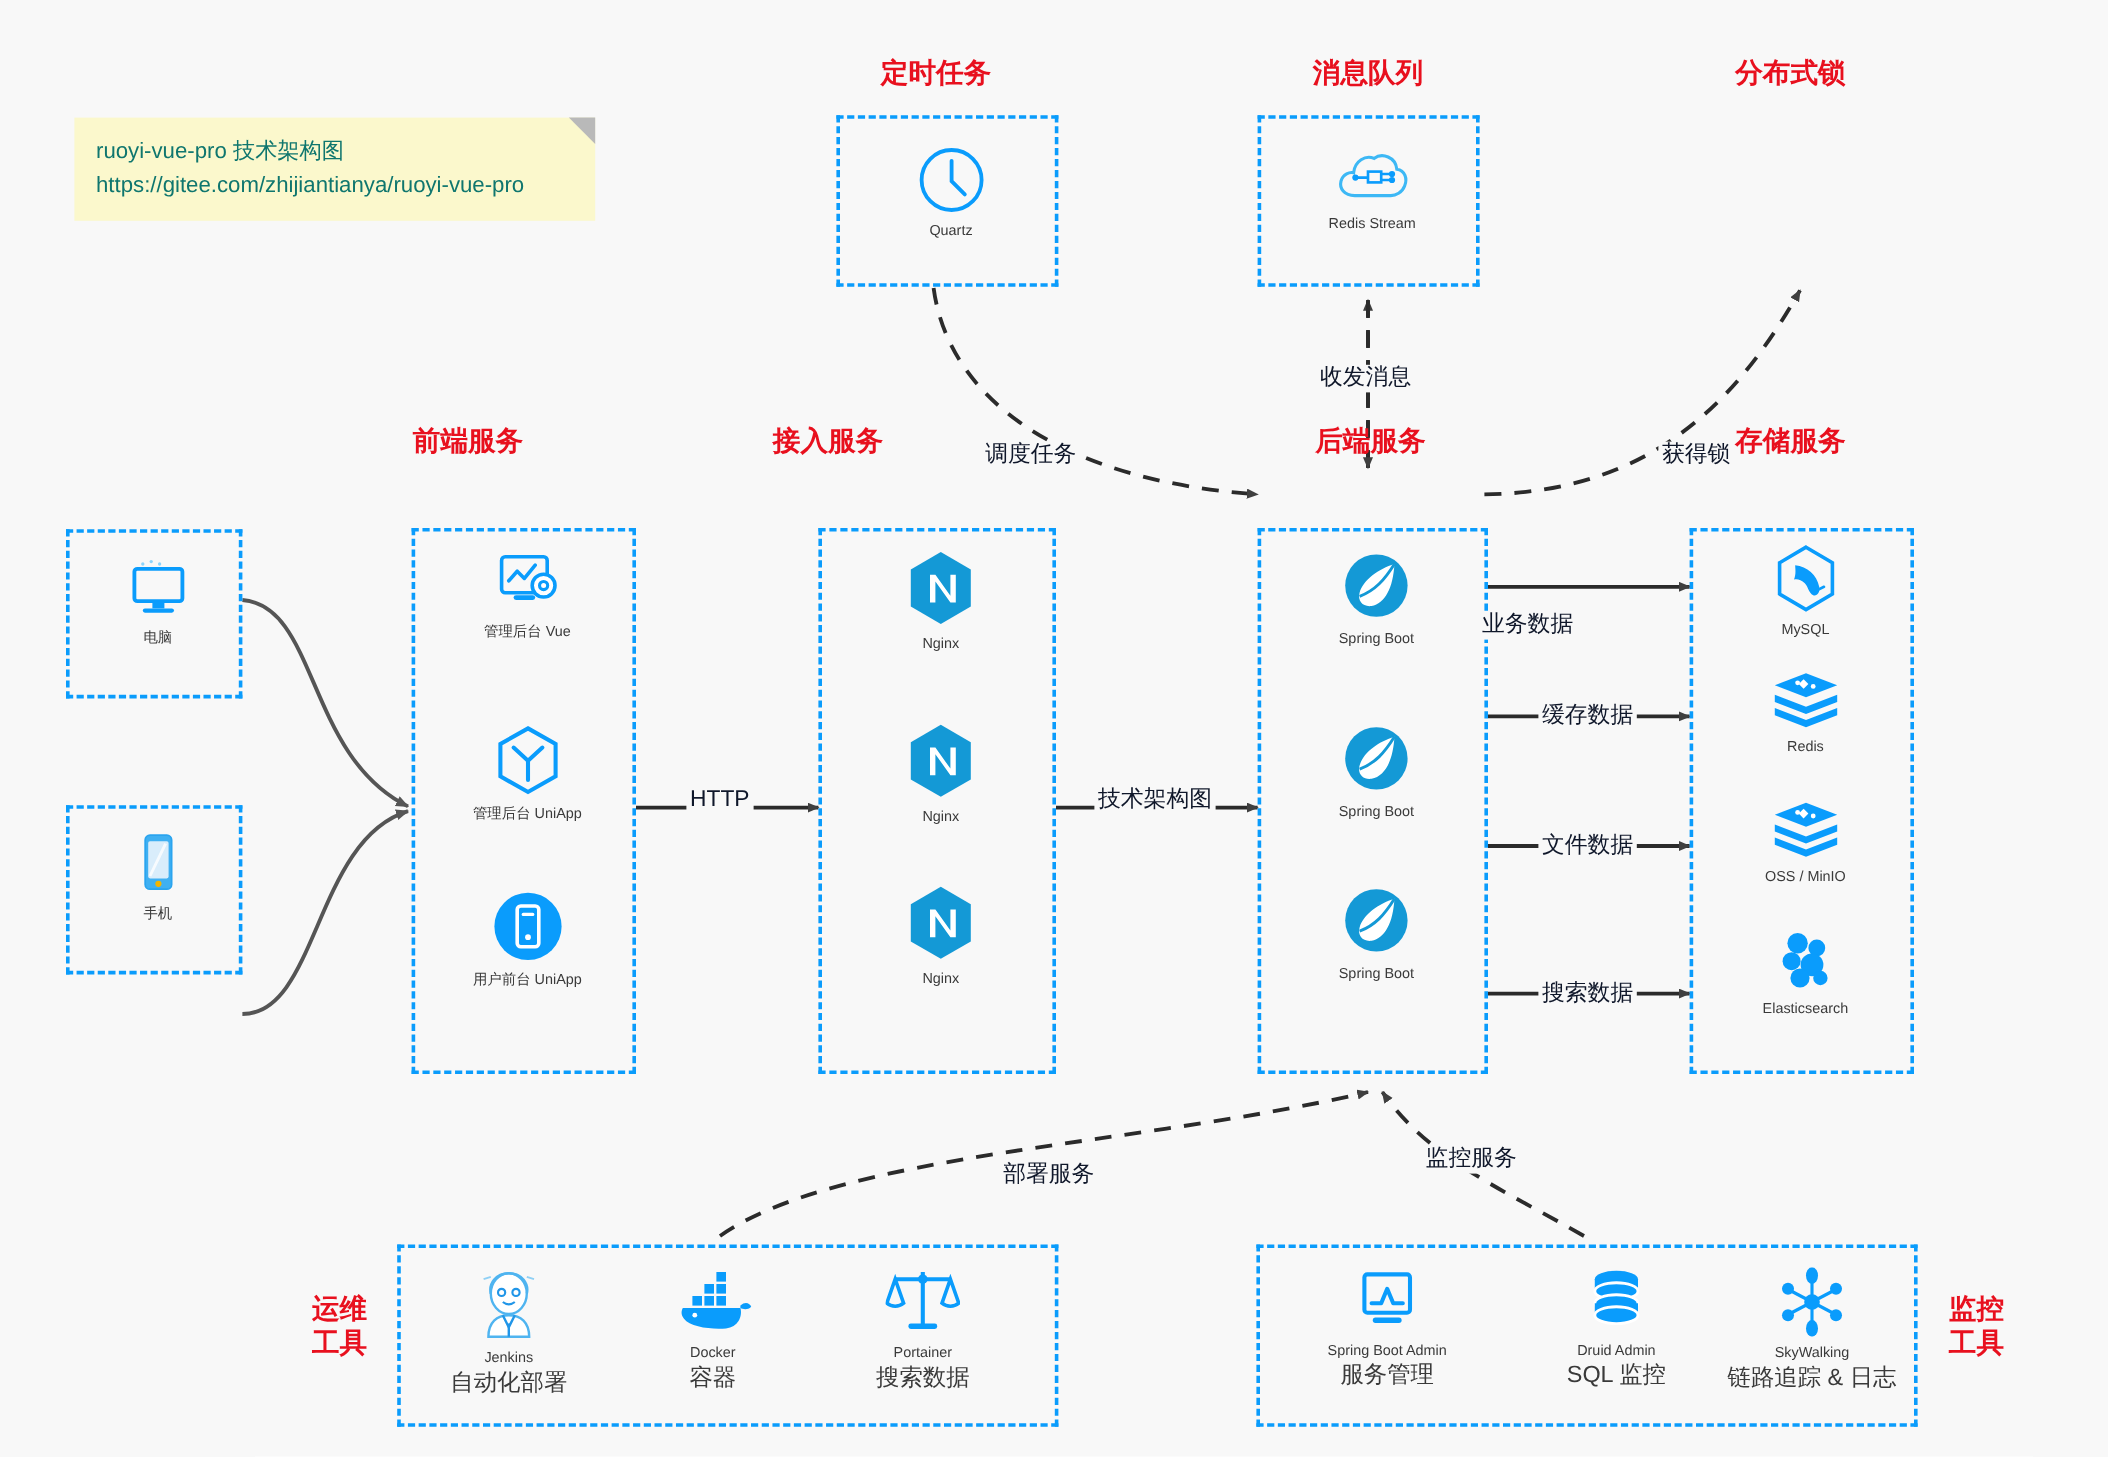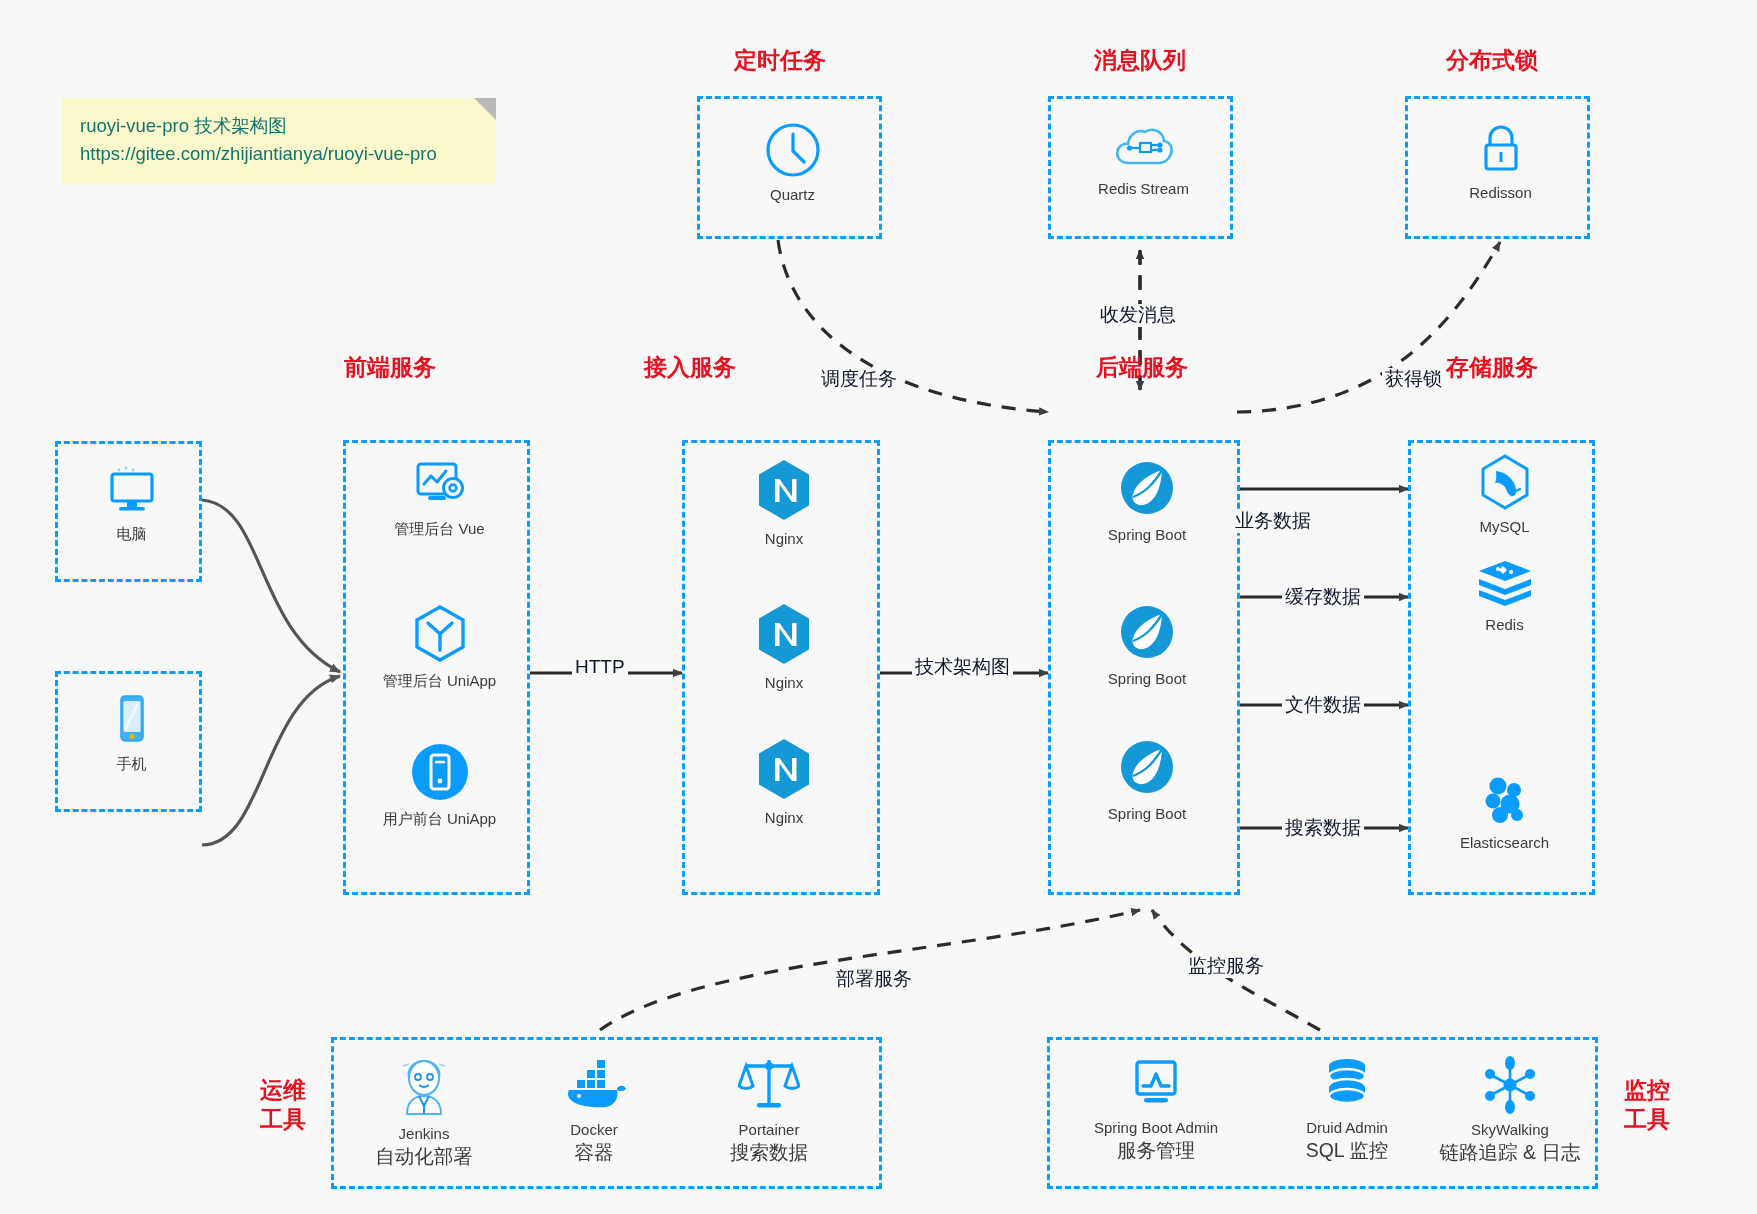--- a/index.html
+++ b/index.html
@@ -58,21 +58,21 @@
   .group-title.side {
     line-height: 1.25;
   }
   
   .node {
     position: absolute;
     text-align: center;
     color: #2b2b2b;
   }
   .node .lbl {
-    font-size: 15px;
+    font-size: 12px;
     line-height: 1.3;
     white-space: nowrap;
     color: #3a3a3a;
   }
   .node .lbl.sub { font-size: 19.5px; }
   .icon-wrap {
     display: flex;
     align-items: center;
     justify-content: center;
     margin-bottom: 6px;
@@ -159,32 +159,20 @@
           <circle cx="47" cy="24" r="2.6" fill="#0a9cfc"></circle>
           <circle cx="47" cy="29" r="2.6" fill="#0a9cfc"></circle>
           <circle cx="16.5" cy="27" r="2.6" fill="#0a9cfc"></circle>
         </svg>
       </div>
       <div class="lbl">Redis Stream</div>
     </div>
   </div>
 
   <div class="group-title" style="left:1412px; top:45px; width:160px;">分布式锁</div>
-  <div class="group" style="left:1405px; top:96px; width:185px; height:143px;">
-    <div class="node" style="left:0; top:22px; width:185px;">
-      <div class="icon-wrap">
-        <svg width="56" height="56" viewBox="0 0 56 56">
-          <path d="M17 24 L17 17 A11 11 0 0 1 39 17 L39 24" fill="none" stroke="#0a9cfc" stroke-width="3.2"></path>
-          <rect x="13" y="24" width="30" height="24" rx="2.5" fill="none" stroke="#0a9cfc" stroke-width="3.2"></rect>
-          <line x1="28" y1="31" x2="28" y2="41" stroke="#0a9cfc" stroke-width="3"></line>
-        </svg>
-      </div>
-      <div class="lbl">Redisson</div>
-    </div>
-  </div>
 
   <div class="group" style="left:55px; top:441px; width:147px; height:141px;">
     <div class="node" style="left:0; top:18px; width:147px;">
       <div class="icon-wrap">
         <svg width="56" height="56" viewBox="0 0 56 56">
           <rect x="8" y="12" width="40" height="27" rx="2.5" fill="none" stroke="#0a9cfc" stroke-width="3.2"></rect>
           <rect x="23" y="39" width="10" height="6" fill="#0a9cfc"></rect>
           <rect x="15" y="45" width="26" height="3.6" rx="1.8" fill="#0a9cfc"></rect>
           <circle cx="15" cy="8" r="1.4" fill="#8ed4fb"></circle>
           <circle cx="22" cy="6" r="1.4" fill="#8ed4fb"></circle>
@@ -329,20 +317,33 @@
         <svg width="58" height="52" viewBox="0 0 58 52">
           <path d="M29 4 L55 14 L29 24 L3 14 Z" fill="#0a9cfc"></path>
           <path d="M3 22 L29 32 L55 22 L55 28 L29 38 L3 28 Z" fill="#0a9cfc"></path>
           <path d="M3 33 L29 43 L55 33 L55 39 L29 49 L3 39 Z" fill="#0a9cfc"></path>
           <circle cx="22" cy="12" r="2" fill="#ffffff"></circle>
           <circle cx="35" cy="15" r="2" fill="#ffffff"></circle>
           <path d="M27 9 L31 13 L27 17 L23 13 Z" fill="#ffffff"></path>
         </svg>
       </div>
       <div class="lbl">Redis</div>
+    </div>
+    <div class="node" style="left:0; top:222px; width:187px;">
+      <div class="icon-wrap">
+        <svg width="58" height="52" viewBox="0 0 58 52">
+          <path d="M29 4 L55 14 L29 24 L3 14 Z" fill="#0a9cfc"></path>
+          <path d="M3 22 L29 32 L55 22 L55 28 L29 38 L3 28 Z" fill="#0a9cfc"></path>
+          <path d="M3 33 L29 43 L55 33 L55 39 L29 49 L3 39 Z" fill="#0a9cfc"></path>
+          <circle cx="22" cy="12" r="2" fill="#ffffff"></circle>
+          <circle cx="35" cy="15" r="2" fill="#ffffff"></circle>
+          <path d="M27 9 L31 13 L27 17 L23 13 Z" fill="#ffffff"></path>
+        </svg>
+      </div>
+      <div class="lbl">OSS / MinIO</div>
     </div>
     <div class="node" style="left:0; top:330px; width:187px;">
       <div class="icon-wrap">
         <svg width="58" height="54" viewBox="0 0 58 54">
           <circle cx="22" cy="13" r="8.5" fill="#0a9cfc"></circle>
           <circle cx="38" cy="17" r="7" fill="#0a9cfc"></circle>
           <circle cx="17" cy="28" r="7.5" fill="#0a9cfc"></circle>
           <circle cx="34" cy="31" r="9.5" fill="#0a9cfc"></circle>
           <circle cx="24" cy="42" r="8" fill="#0a9cfc"></circle>
           <circle cx="41" cy="42" r="6" fill="#0a9cfc"></circle>

